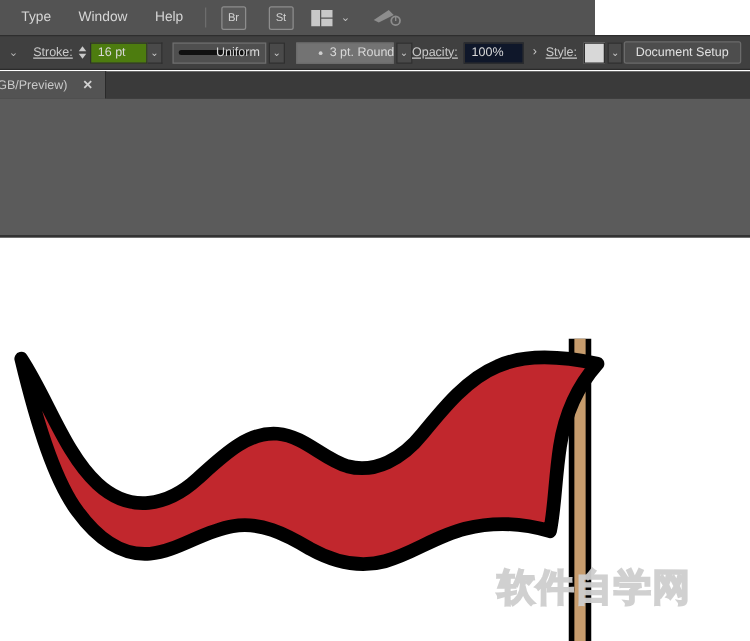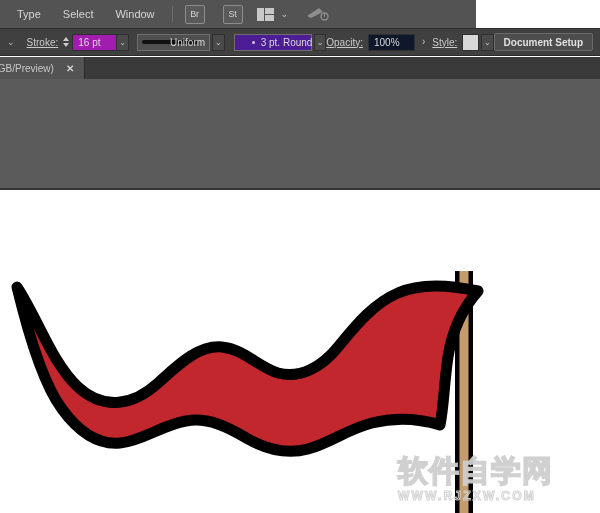--- a/index.html
+++ b/index.html
@@ -105,21 +105,21 @@
   }
   .stepper span {
     width: 0; height: 0;
     border-left: 3.5px solid transparent;
     border-right: 3.5px solid transparent;
   }
   .stepper .up { border-bottom: 4px solid #cacaca; }
   .stepper .dn { border-top: 4px solid #cacaca; }
 
   .field {
-    background: #a21caf;
+    background: #4d7c0f;
     border: 1px solid #2f2f2f;
     height: 17px;
     display: flex;
     align-items: center;
     color: #d8d8d8;
     font-size: 10px;
     padding: 0 5px;
     box-sizing: border-box;
     white-space: nowrap;
   }
@@ -158,21 +158,21 @@
     border-radius: 2px;
   }
   .profile-box .ptext {
     color: #d6d6d6;
     font-size: 10px;
     position: relative;
     z-index: 2;
     text-align: right;
   }
   .brush-box {
-    background: #4c1d95;
+    background: #737373;
     border: 1px solid #6e6e6e;
     height: 17px;
     width: 78px;
     display: flex;
     align-items: center;
     box-sizing: border-box;
     margin-left: 9px;
     padding: 0 17px;
     gap: 6px;
   }
@@ -214,21 +214,20 @@
     border: 1px solid #6b6b6b;
     border-radius: 2px;
     height: 18px;
     color: #e0e0e0;
     font-size: 10px;
     display: flex;
     align-items: center;
     padding: 0 9px;
     box-sizing: border-box;
     white-space: nowrap;
-    font-weight: bold;
   }
 
   
   #tab-bar {
     position: absolute;
     top: 57px; left: 0;
     width: 600px; height: 22px;
     background: #3a3a3a;
     border-bottom: 1px solid #2a2a2a;
   }
@@ -302,22 +301,22 @@
     letter-spacing: 2.2px;
     margin-top: 2px;
     white-space: nowrap;
   }
 </style>
 </head>
 <body>
 
 <div id="menu-bar">
   <div class="menu-item">Type</div>
-  <div class="menu-item">Select</div>
   <div class="menu-item">Window</div>
+  <div class="menu-item">Help</div>
 
   <div class="menu-sep"></div>
 
   <div class="app-chip">Br</div>
   <div class="app-chip" style="margin-left:18px;">St</div>
 
   <div class="ws-icon">
     <div class="sq-l"></div>
     <div class="sq-r">
         <i></i>
@@ -407,14 +406,13 @@
                C 228 236, 208 226, 186 230
                C 162 234, 142 250, 120 252
                C 98 254, 78 240, 62 218
                C 44 194, 30 150, 17 96 Z"></path>
     </g>
   </svg>
 </div>
 
 <div id="watermark">
   <div class="wm-cn">软件自学网</div>
-  <div class="wm-url">WWW.RJZXW.COM</div>
 </div>
 
 </body></html>

